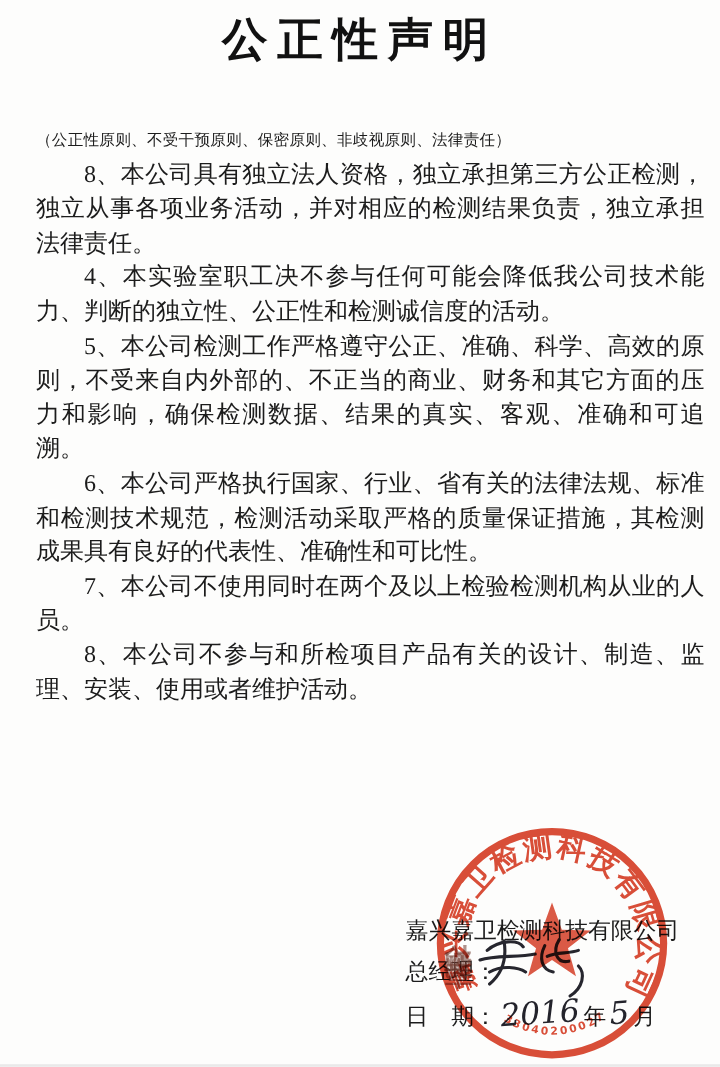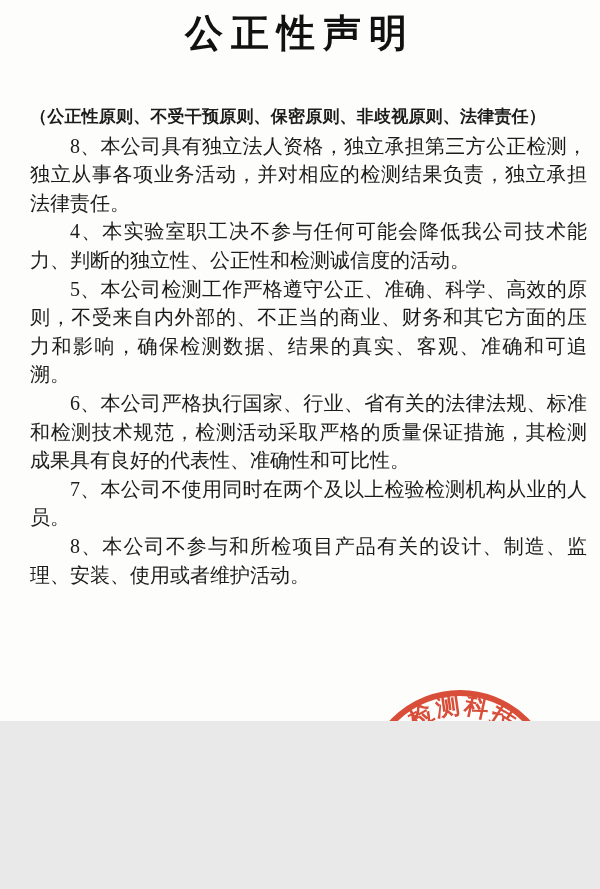--- a/index.html
+++ b/index.html
@@ -1,18 +1,18 @@
 <!DOCTYPE html>
 <html style="--seal-color: #d63a22;"><head>
 <meta charset="utf-8">
 <style>
   html,body{margin:0;padding:0;background:#e9e9e9;}
   .page{
     position:relative;
-    width:600px;height:721px;
+    width:600px;height:887px;
     background:#fdfdfc;
     overflow:hidden;
     font-family:"Liberation Serif","DejaVu Serif",serif;
     color:#1c1c1c;
   }
   .doc-title{
     margin:0;
     padding-top:8px;
     text-align:center;
     font-size:38px;
@@ -23,22 +23,22 @@
   .body-text{
     position:absolute;
     left:30px;top:103px;
     width:557px;
     font-size:20px;
     line-height:28.6px;
     text-align:justify;
   }
   .body-text p{margin:0;}
   .principles{
-    font-weight:700;
-    font-size:17px;
+    font-weight:400;
+    font-size:13px;
     letter-spacing:0.2px;
   }
   .indent{text-indent:2em;}
   .sig-block{
     position:absolute;
     left:338px;top:760px;
     width:250px;
     font-size:19px;
     line-height:34px;
     white-space:nowrap;

